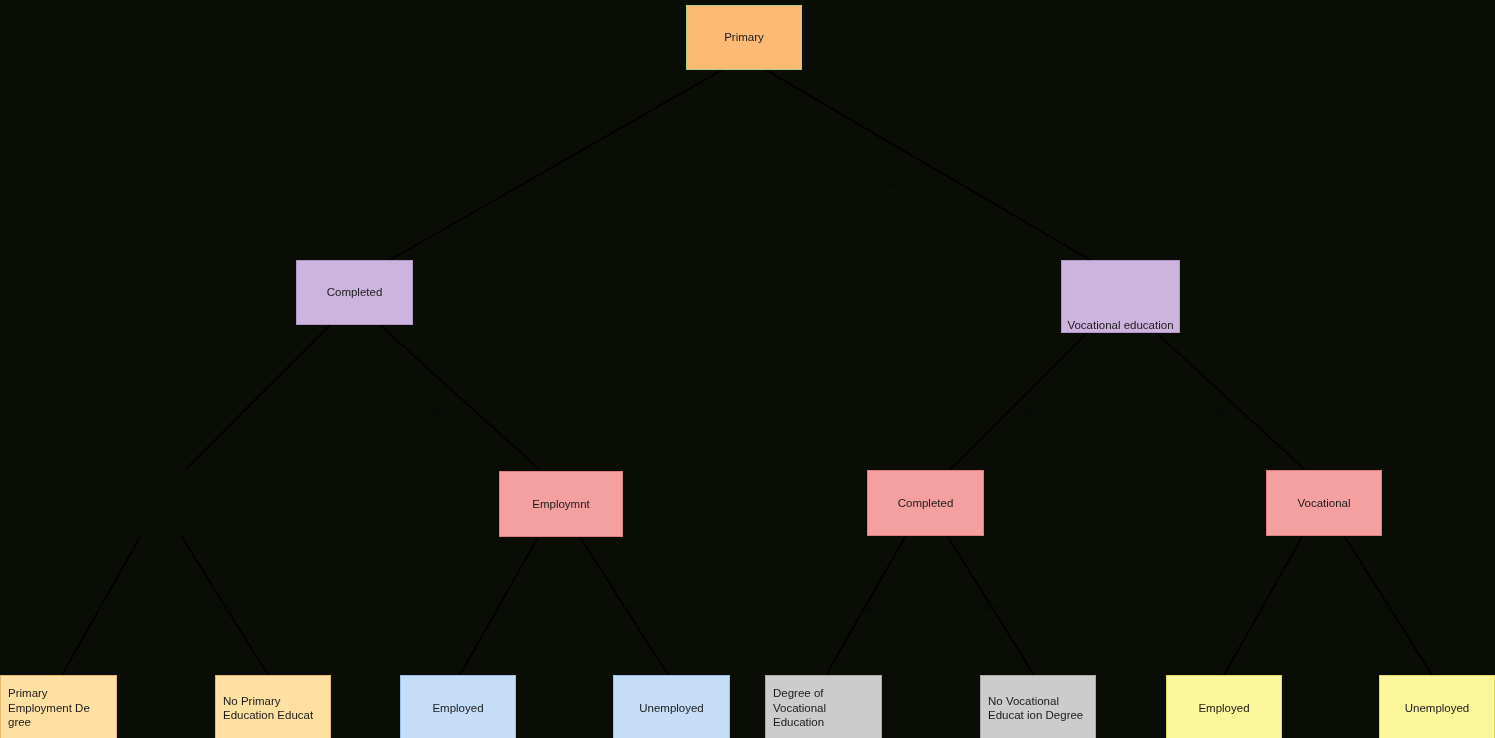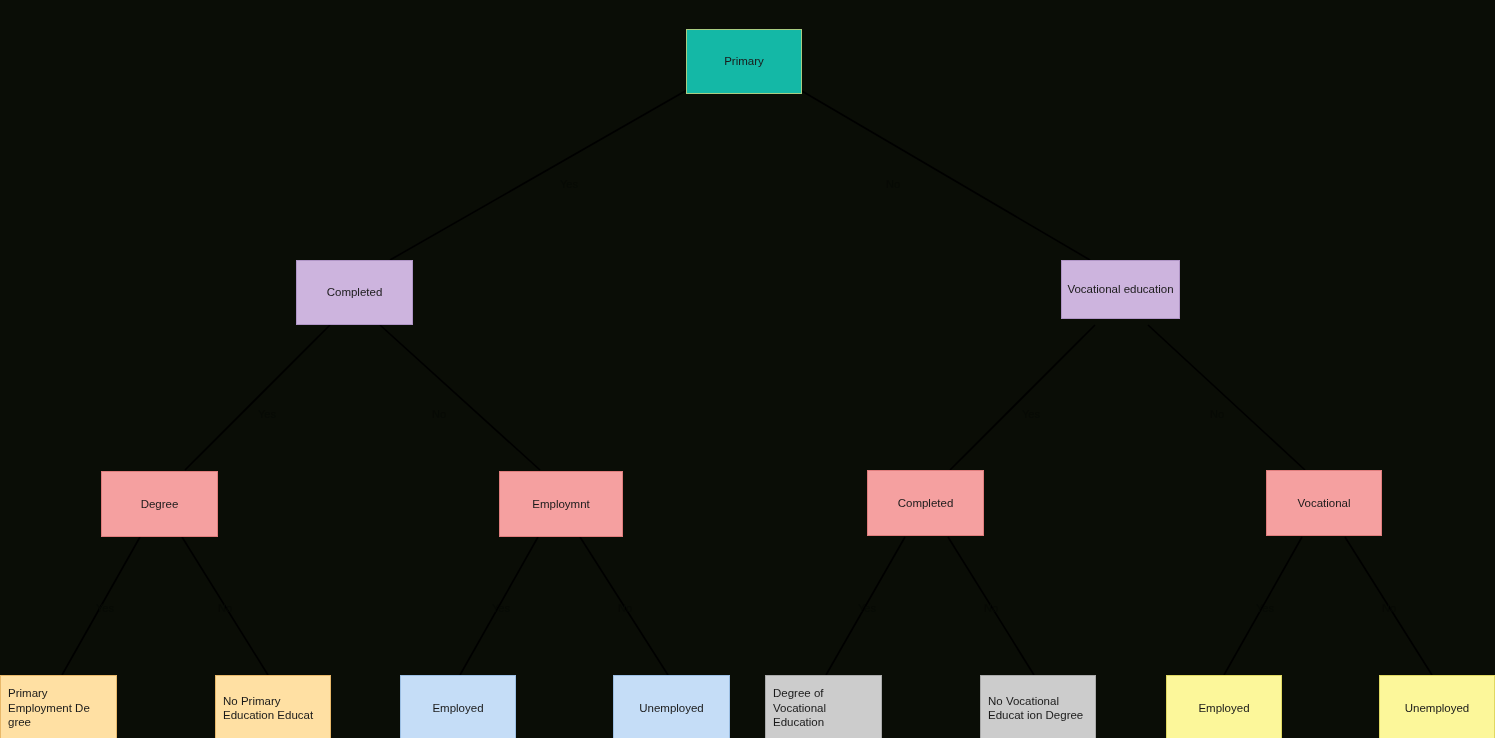--- a/index.html
+++ b/index.html
@@ -39,21 +39,21 @@
     align-items: center;
     font-size: 11.5px;
     line-height: 1.25;
     color: #1a1a1a;
     overflow: hidden;
   }
   .node.center { justify-content: center; text-align: center; }
   .node.left   { justify-content: flex-start; text-align: left; padding: 0 7px; }
   .node-label { display: block; }
 
-  .n-root   { background: #14b8a6; border: 1px solid #a9cc82; margin-top: 24px; }
+  .n-root   { background: #fdba74; border: 1px solid #a9cc82; }
   .n-purple { background: #cdb4de; border: 1px solid #b095c6; }
   .n-pink   { background: #f5a0a0; border: 1px solid #e07d7d; }
   .n-orange { background: #ffe0a3; border: 1px solid #e8b86a; }
   .n-blue   { background: #c5ddf7; border: 1px solid #9cbfe4; }
   .n-gray   { background: #cccccc; border: 1px solid #aaaaaa; }
   .n-yellow { background: #fcf79a; border: 1px solid #e0d862; }
 </style>
 </head>
 <body>
 
@@ -98,27 +98,24 @@
     <text class="edge-label" x="1382" y="612">No</text>
   </svg>
 
   <div class="node center n-root" style="left:686px; top:5px; width:116px; height:65px;">
     <span class="node-label">Primary</span>
   </div>
 
   <div class="node center n-purple" style="left:296px; top:260px; width:117px; height:65px;">
     <span class="node-label">Completed</span>
   </div>
-  <div class="node center n-purple" style="left:1061px; top:260px; width:119px; height:59px;">
+  <div class="node center n-purple" style="left:1061px; top:260px; width:119px; height:73px;align-items:flex-end;">
     <span class="node-label">Vocational education</span>
   </div>
 
-  <div class="node center n-pink" style="left:101px; top:471px; width:117px; height:66px;">
-    <span class="node-label">Degree</span>
-  </div>
   <div class="node center n-pink" style="left:499px; top:471px; width:124px; height:66px;">
     <span class="node-label">Employmnt</span>
   </div>
   <div class="node center n-pink" style="left:867px; top:470px; width:117px; height:66px;">
     <span class="node-label">Completed</span>
   </div>
   <div class="node center n-pink" style="left:1266px; top:470px; width:116px; height:66px;">
     <span class="node-label">Vocational</span>
   </div>
 

